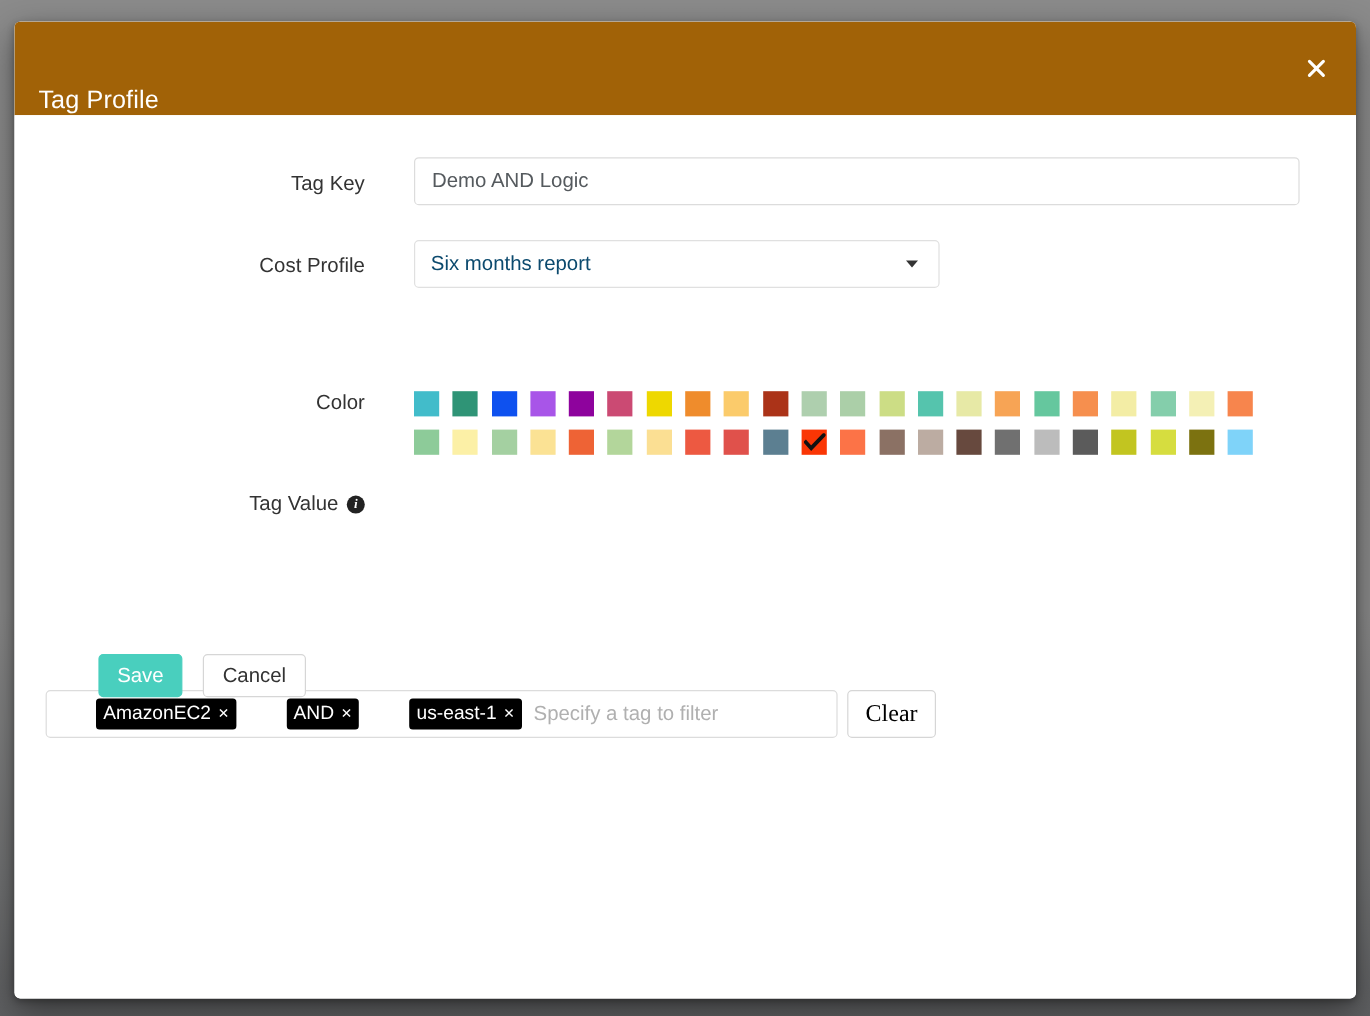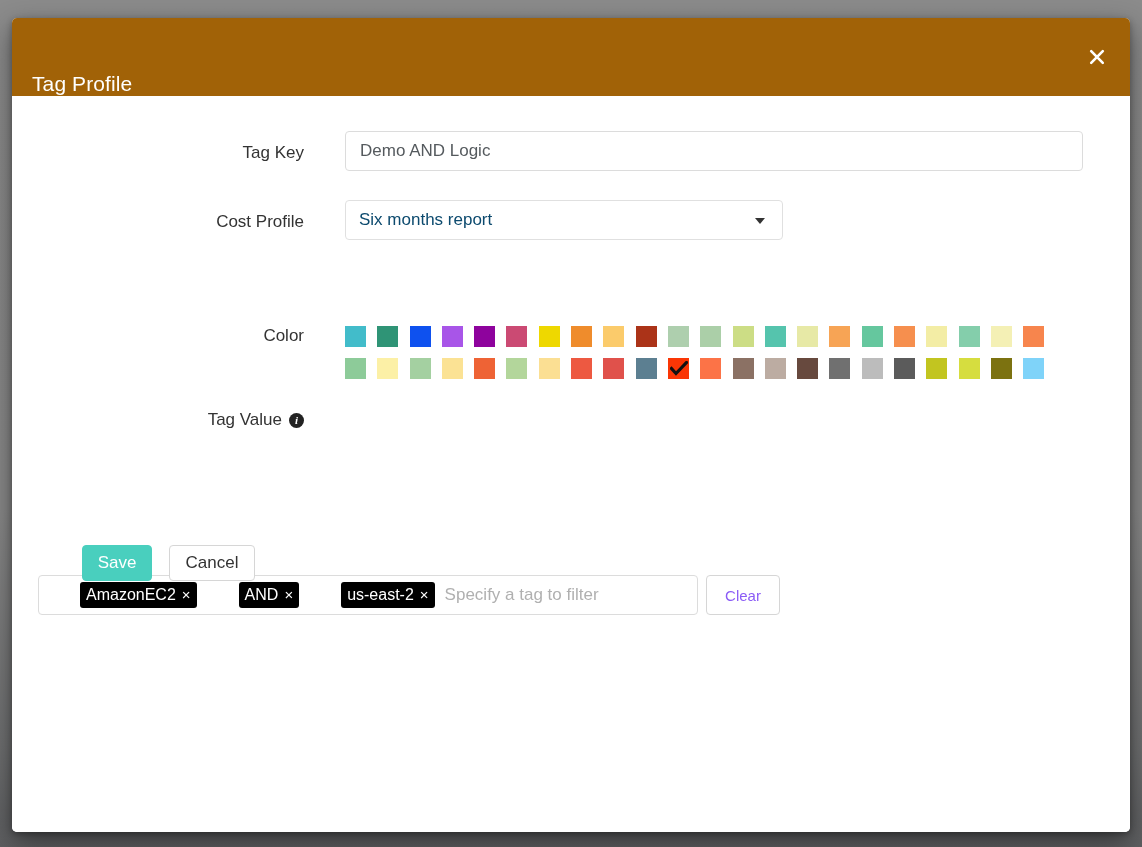--- a/index.html
+++ b/index.html
@@ -186,23 +186,23 @@
     padding-left: 5px;
   }
   #token-input::placeholder { color: #b0b0b0; }
   #clear-btn {
     margin-left: 8px;
     height: 40px;
     min-width: 74px;
     border: 1px solid #d6d6d6;
     border-radius: 4px;
     background: #fff;
-    font-family: Liberation Sans, sans-serif;
-    font-size: 15px;
-    color: #8b5cf6;
+    font-family: Liberation Serif, serif;
+    font-size: 20px;
+    color: #000000;
     cursor: pointer;
   }
 
   
   #color-row { top: 228px; }
   #color-row .lbl { padding-top: 2px; }
   #swatch-grid {
     display: grid;
     grid-template-columns: repeat(22, 21px);
     grid-auto-rows: 21px;
@@ -296,21 +296,21 @@
           <div id="token-field">
             <span class="token">
               <span>AmazonEC2</span>
               <span class="x">×</span>
             </span>
             <span class="token">
               <span>AND</span>
               <span class="x">×</span>
             </span>
             <span class="token">
-              <span>us-east-2</span>
+              <span>us-east-1</span>
               <span class="x">×</span>
             </span>
             <input id="token-input" type="text" placeholder="Specify a tag to filter" style="">
           </div>
           <button id="clear-btn">Clear</button>
         </div>
       </div>
     </div>
 
     <div class="form-row" id="color-row">

